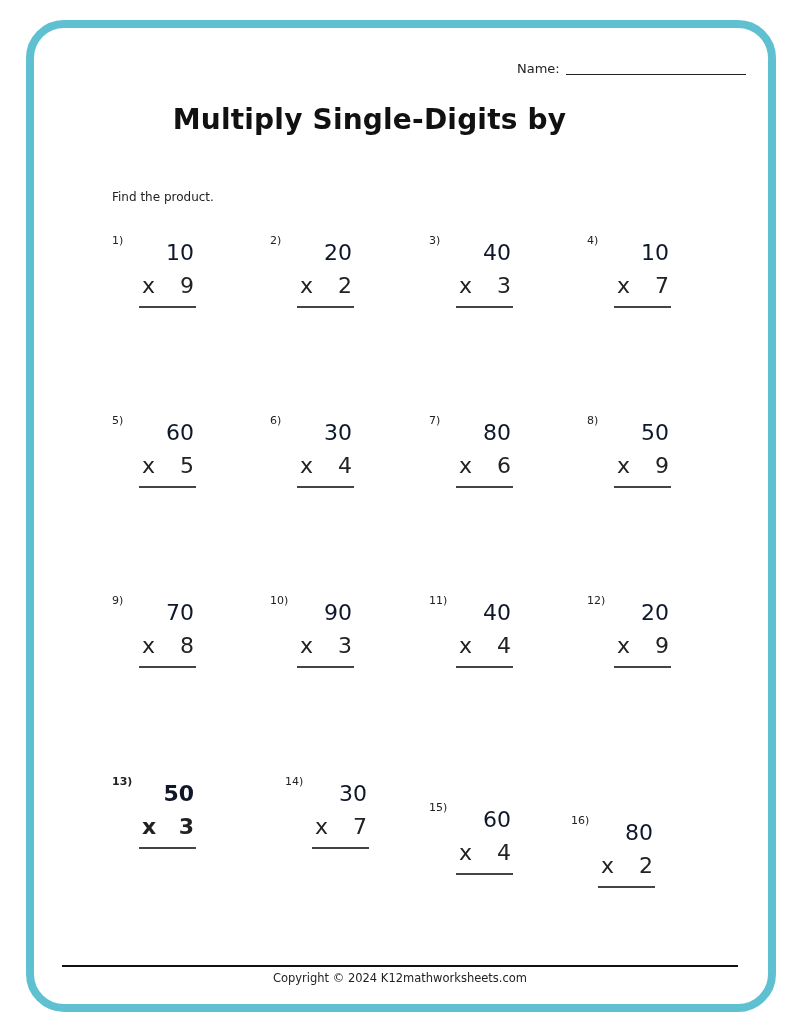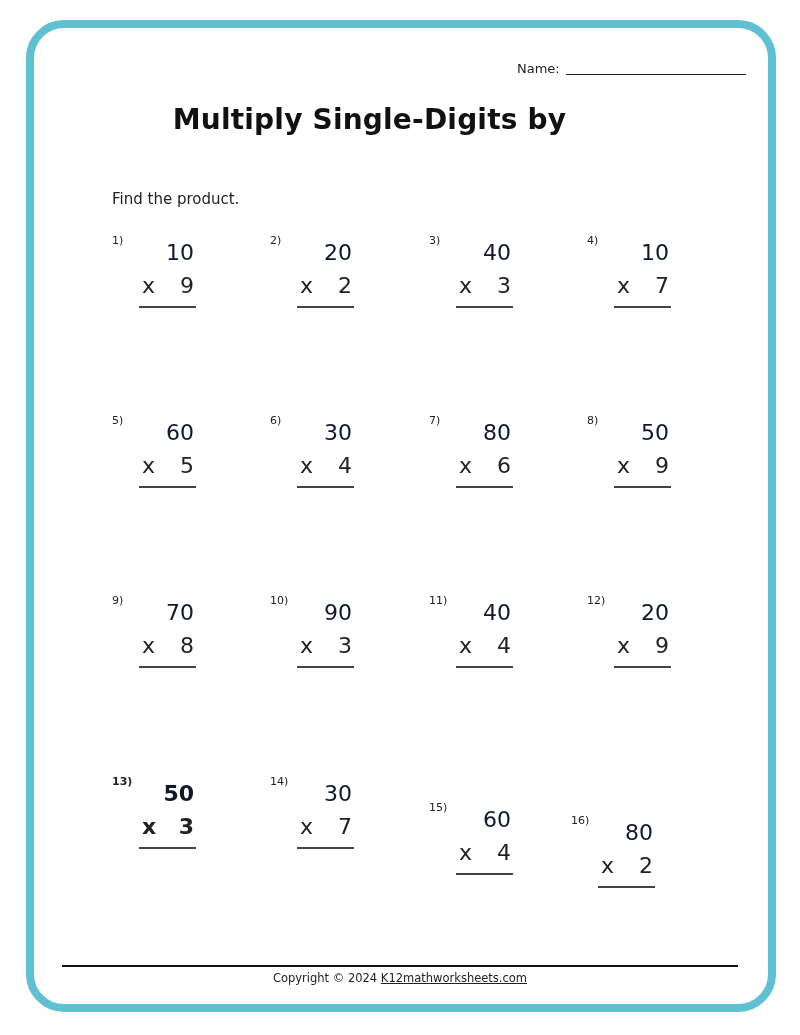--- a/index.html
+++ b/index.html
@@ -49,21 +49,21 @@
       font-weight: bold;
       font-size: 28px;
       line-height: 40px;
       color: #111;
       letter-spacing: 0.2px;
     }
     .instructions {
       position: absolute;
       left: 112px;
       top: 190px;
-      font-size: 15px;
+      font-size: 12px;
       color: #222;
     }
     .problem {
       position: absolute;
       width: 150px;
       height: 80px;
     }
     .problem .num {
       position: absolute;
       left: 0;
@@ -119,21 +119,20 @@
       position: absolute;
       left: 0;
       width: 800px;
       top: 971px;
       text-align: center;
       font-size: 11.5px;
       color: #222;
     }
     .footer a {
       color: #222;
-      text-decoration: underline;
     }
   </style>
 </head>
 <body>
 
 <div class="frame"></div>
 
 <div class="name-field">
   <span>Name:</span><span class="line"></span>
 </div>
@@ -229,21 +228,21 @@
       <span class="bottom" style="left: 0px; width: 82px;">9</span>
       <span class="rule"></span>
     </div>
     <div class="problem" style="left: 112px; top: 775px; font-weight: bold;">
       <span class="num">13)</span>
       <span class="top" style="left: 0px; width: 82px;">50</span>
       <span class="op">x</span>
       <span class="bottom" style="left: 0px; width: 82px;">3</span>
       <span class="rule"></span>
     </div>
-    <div class="problem" style="left: 270px; top: 775px;">
+    <div class="problem" style="left: 285px; top: 775px;">
       <span class="num">14)</span>
       <span class="top" style="left: 0px; width: 82px;">30</span>
       <span class="op">x</span>
       <span class="bottom" style="left: 0px; width: 82px;">7</span>
       <span class="rule"></span>
     </div>
     <div class="problem" style="left: 429px; top: 801px;">
       <span class="num">15)</span>
       <span class="top" style="left: 0px; width: 82px;">60</span>
       <span class="op">x</span>

